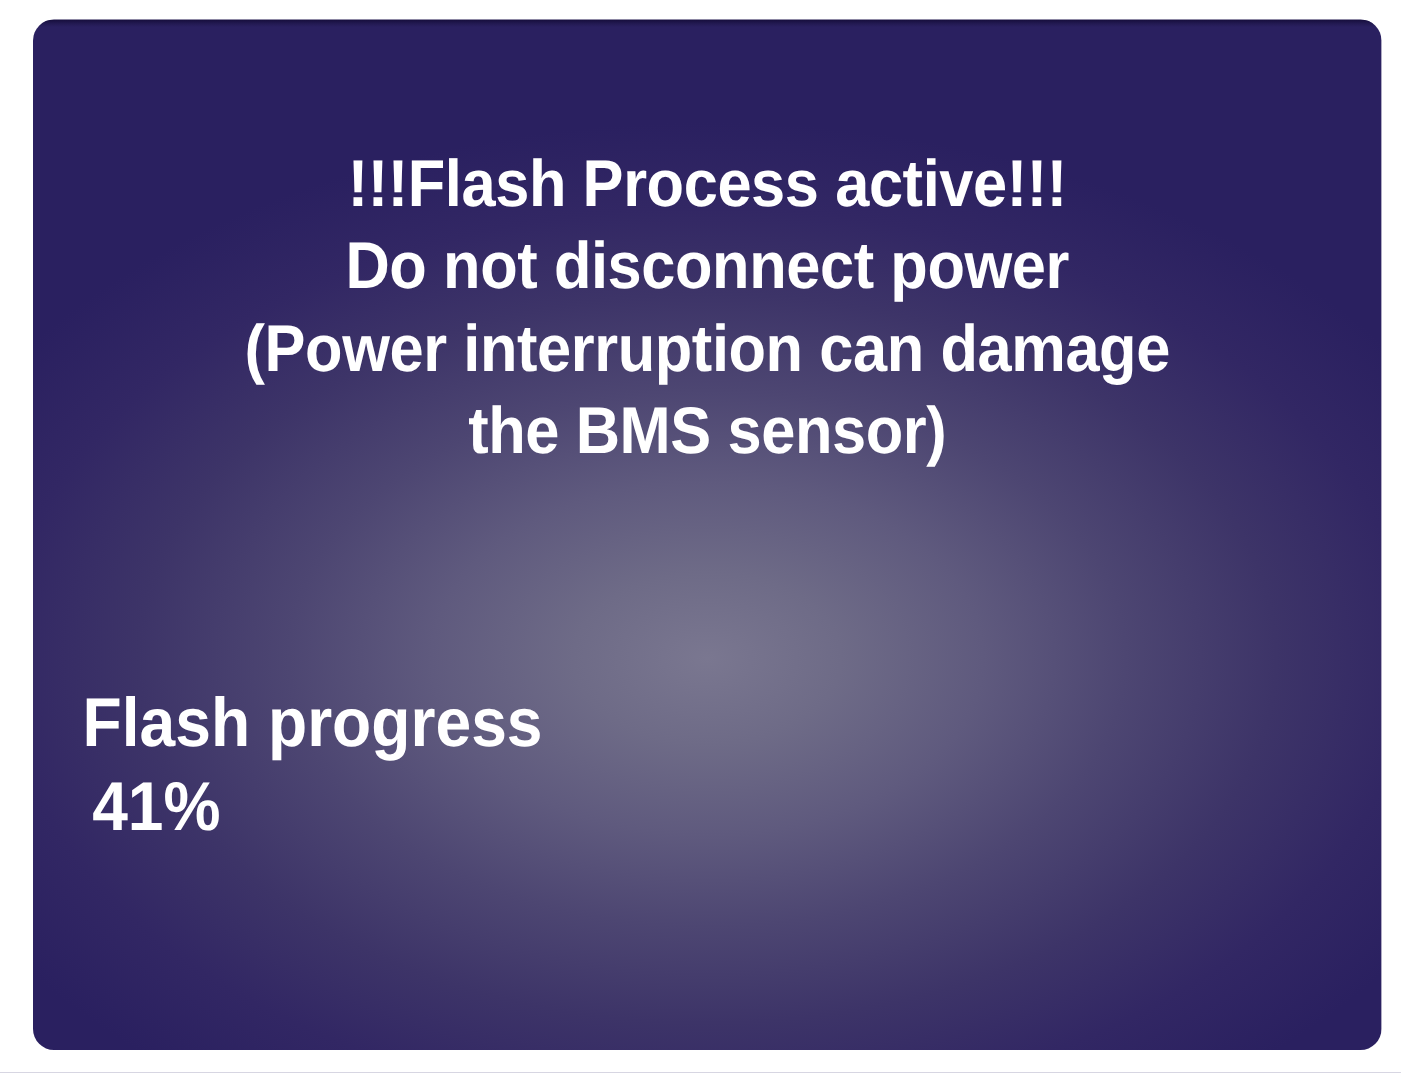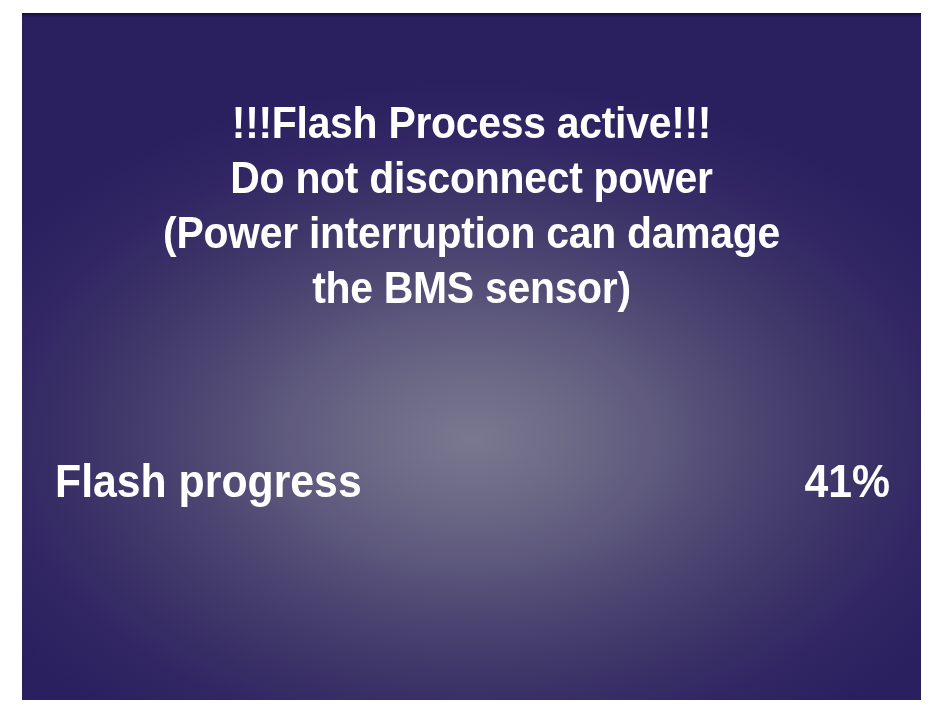--- a/index.html
+++ b/index.html
@@ -34,20 +34,21 @@
     background-color: #2a2060;
     background-image:
       radial-gradient(ellipse 62% 52% at 50% 62%,
         #7a7790 0%,
         #6e6b87 16%,
         #5f5a7e 33%,
         #4d4672 50%,
         #3d3468 68%,
         #322764 84%,
         #2a2060 100%);
+    border-radius: 14px;
   }
 
   
   #panel-top-band {
     position: absolute;
     left: 0;
     top: 0;
     width: 100%;
     height: 5px;
     background: linear-gradient(to bottom,
@@ -80,20 +81,21 @@
 
   
   #progress-row {
     position: absolute;
     left: 33px;
     top: 440px;
     width: 835px;
     display: flex;
     align-items: baseline;
     justify-content: space-between;
+    flex-direction: column;
   }
   #progress-label,
   #progress-value {
     color: #ffffff;
     font-family: "Liberation Sans Narrow", "Liberation Sans", "DejaVu Sans", sans-serif;
     font-weight: bold;
     font-size: 46px;
     line-height: 56px;
     white-space: nowrap;
     transform: scaleX(0.93);

